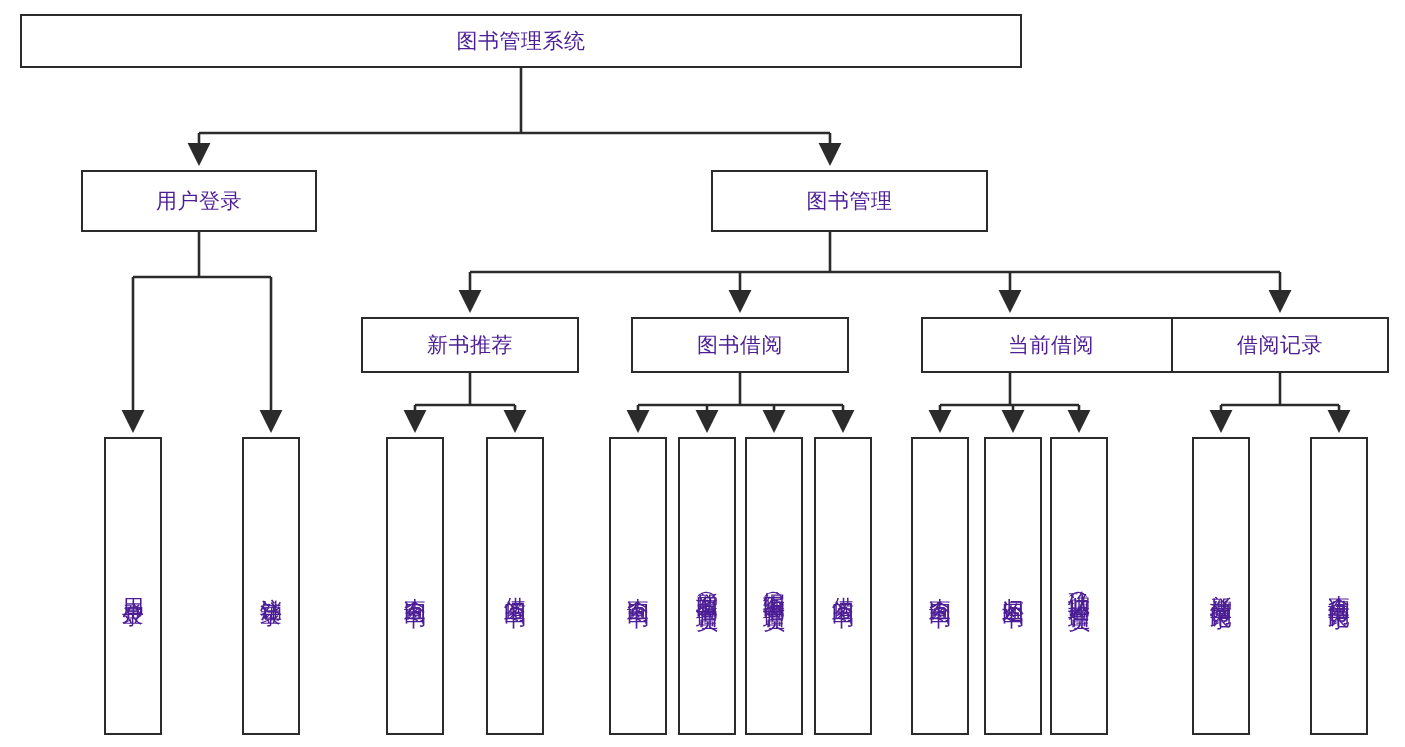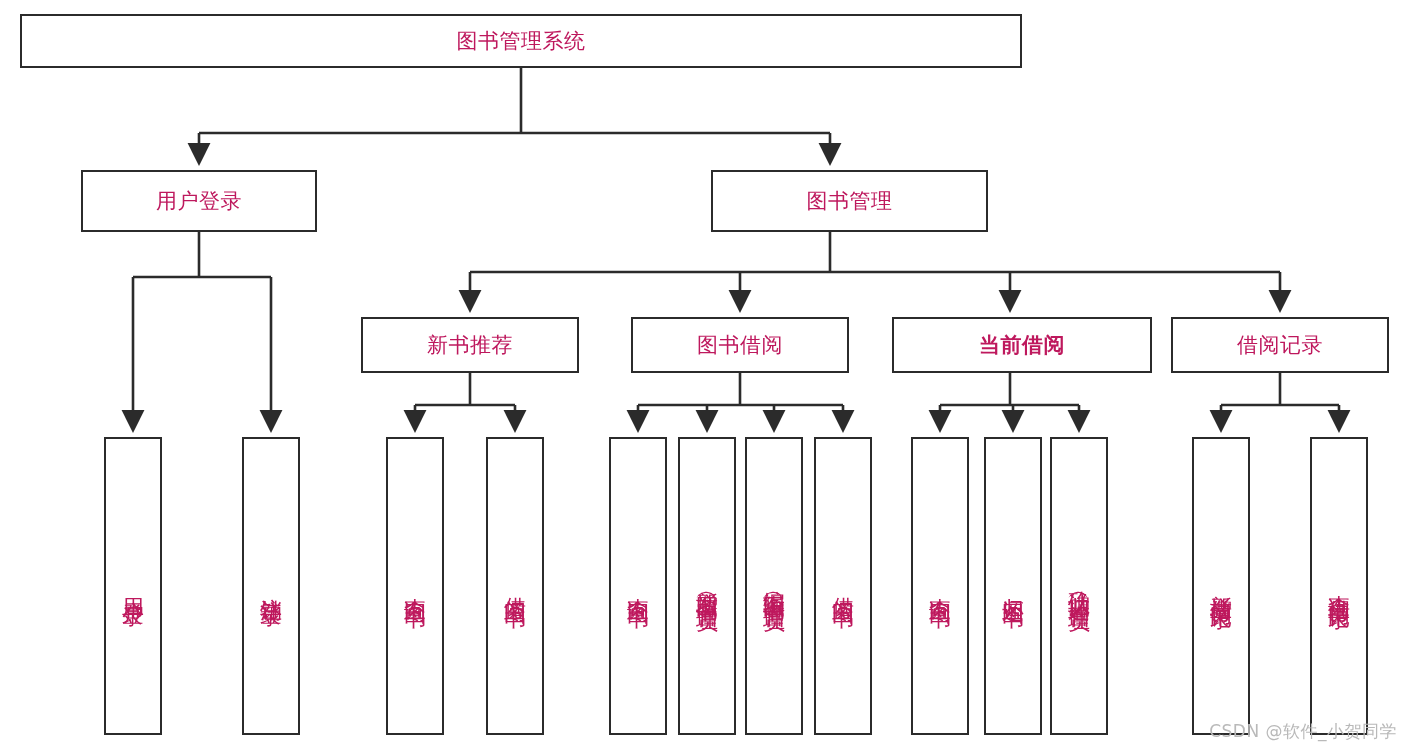--- a/index.html
+++ b/index.html
@@ -32,21 +32,21 @@
     align-items: center;
     justify-content: center;
     color: #3a3a3a;
     z-index: 2;
   }
   .node .label {
     font-size: 21px;
     line-height: 1.15;
     letter-spacing: 0.5px;
     white-space: nowrap;
-    color: #be185d;
+    color: #4c1d95;
   }
   
   .node.leaf {
     align-items: center;
     justify-content: center;
   }
   .node.leaf .label {
     writing-mode: vertical-rl;
     text-orientation: upright;
     font-size: 22px;
@@ -131,21 +131,21 @@
   <div class="node" style="left:711px; top:170px; width:277px; height:62px;">
     <span class="label">图书管理</span>
   </div>
 
   <div class="node" style="left:631px; top:317px; width:218px; height:56px;">
     <span class="label">图书借阅</span>
   </div>
   <div class="node" style="left:361px; top:317px; width:218px; height:56px;">
     <span class="label">新书推荐</span>
   </div>
-  <div class="node" style="left:892px; top:317px; width:260px; height:56px;font-weight:bold;">
+  <div class="node" style="left:921px; top:317px; width:260px; height:56px;">
     <span class="label">当前借阅</span>
   </div>
   <div class="node" style="left:1171px; top:317px; width:218px; height:56px;align-items:center;">
     <span class="label">借阅记录</span>
   </div>
 
   <div class="node leaf" style="left:104px; top:437px; width:58px; height:298px;">
     <span class="label">用户登录</span>
   </div>
   <div class="node leaf" style="left:242px; top:437px; width:58px; height:298px;">
@@ -178,15 +178,14 @@
   <div class="node leaf" style="left:1050px; top:437px; width:58px; height:298px;">
     <span class="label">确认归还（管理员）</span>
   </div>
   <div class="node leaf" style="left:1192px; top:437px; width:58px; height:298px;">
     <span class="label">新增借阅记录</span>
   </div>
   <div class="node leaf" style="left:1310px; top:437px; width:58px; height:298px;">
     <span class="label">查询借阅记录</span>
   </div>
 
-  <div class="watermark">CSDN @软件_小贺同学</div>
 
 </div>
 
 </body></html>

